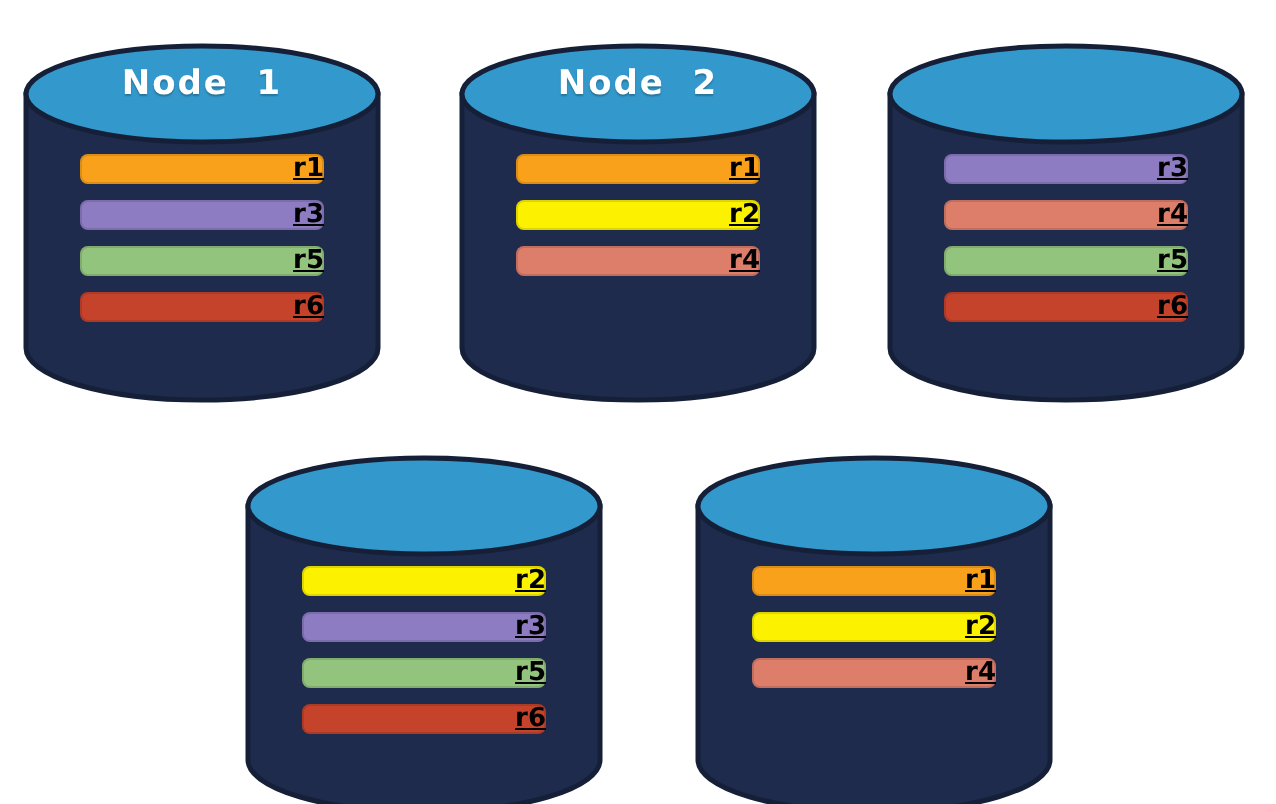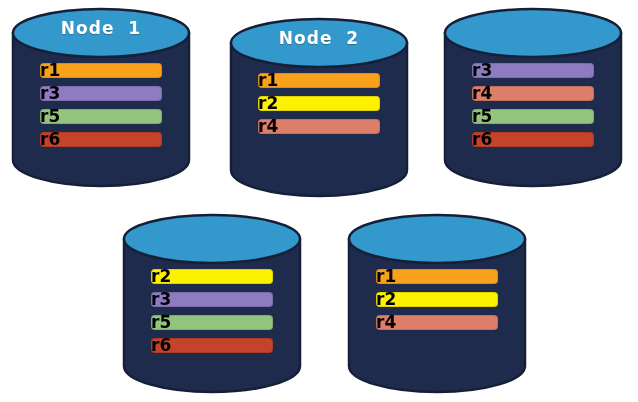--- a/index.html
+++ b/index.html
@@ -3,21 +3,21 @@
 <meta charset="utf-8">
 <style>
   html, body { margin: 0; padding: 0; }
   body {
     width: 638px; height: 402px;
     background: #ffffff;
     font-family: "DejaVu Sans", "Liberation Sans", sans-serif;
     position: relative;
     overflow: hidden;
   }
-  .canvas { position: absolute; inset: 0; }
+  .canvas { position: absolute; inset: 0; margin-top: 14px; }
   .node {
     position: absolute;
     width: 180px; height: 184px;
   }
   .node svg { position: absolute; left: 0; top: 0; }
   .node-title {
     position: absolute;
     left: 0; right: 0; top: 12px;
     text-align: center;
     color: #ffffff;
@@ -33,24 +33,25 @@
     display: flex;
     flex-direction: column;
     align-items: center;
     gap: 8px;
   }
   .bar {
     width: 122px; height: 15px;
     border-radius: 4px;
     color: #000000;
     font-weight: bold;
-    font-size: 17px;
+    font-size: 13px;
     line-height: 15px;
-    text-align: left;
+    text-align: right;
     box-shadow: inset 0 0 0 1px rgba(0,0,0,0.12);
+    text-decoration: underline;
   }
 </style>
 </head>
 <body>
 
 <div class="canvas">
 
   <div class="node" style="left:11px; top:6px">
     <svg width="180" height="184" viewBox="0 0 180 184">
       <path d="M2 27 V154 A88 26 0 0 0 178 154 V27 Z" stroke="#152038" stroke-width="2.5" fill="#1E2B4D"></path>
@@ -58,21 +59,21 @@
     </svg>
     <div class="node-title">Node  1</div>
     <div class="bars">
       <div class="bar" style="background-color: rgb(249, 161, 27);">r1</div>
       <div class="bar" style="background-color: rgb(142, 124, 195);">r3</div>
       <div class="bar" style="background-color: rgb(147, 196, 125);">r5</div>
       <div class="bar" style="background-color: rgb(197, 66, 43);">r6</div>
     </div>
   </div>
 
-  <div class="node" style="left:229px; top:16px">
+  <div class="node" style="left:229px; top:6px">
     <svg width="180" height="184" viewBox="0 0 180 184">
       <path d="M2 27 V154 A88 26 0 0 0 178 154 V27 Z" stroke="#152038" stroke-width="2.5" fill="#1E2B4D"></path>
       <ellipse cx="90" cy="27" rx="88" ry="24" stroke="#152038" stroke-width="2.5" fill="#3399CC"></ellipse>
     </svg>
     <div class="node-title">Node  2</div>
     <div class="bars">
       <div class="bar" style="background-color: rgb(249, 161, 27);">r1</div>
       <div class="bar" style="background-color: rgb(252, 242, 0);">r2</div>
       <div class="bar" style="background-color: rgb(221, 126, 107);">r4</div>
     </div>

